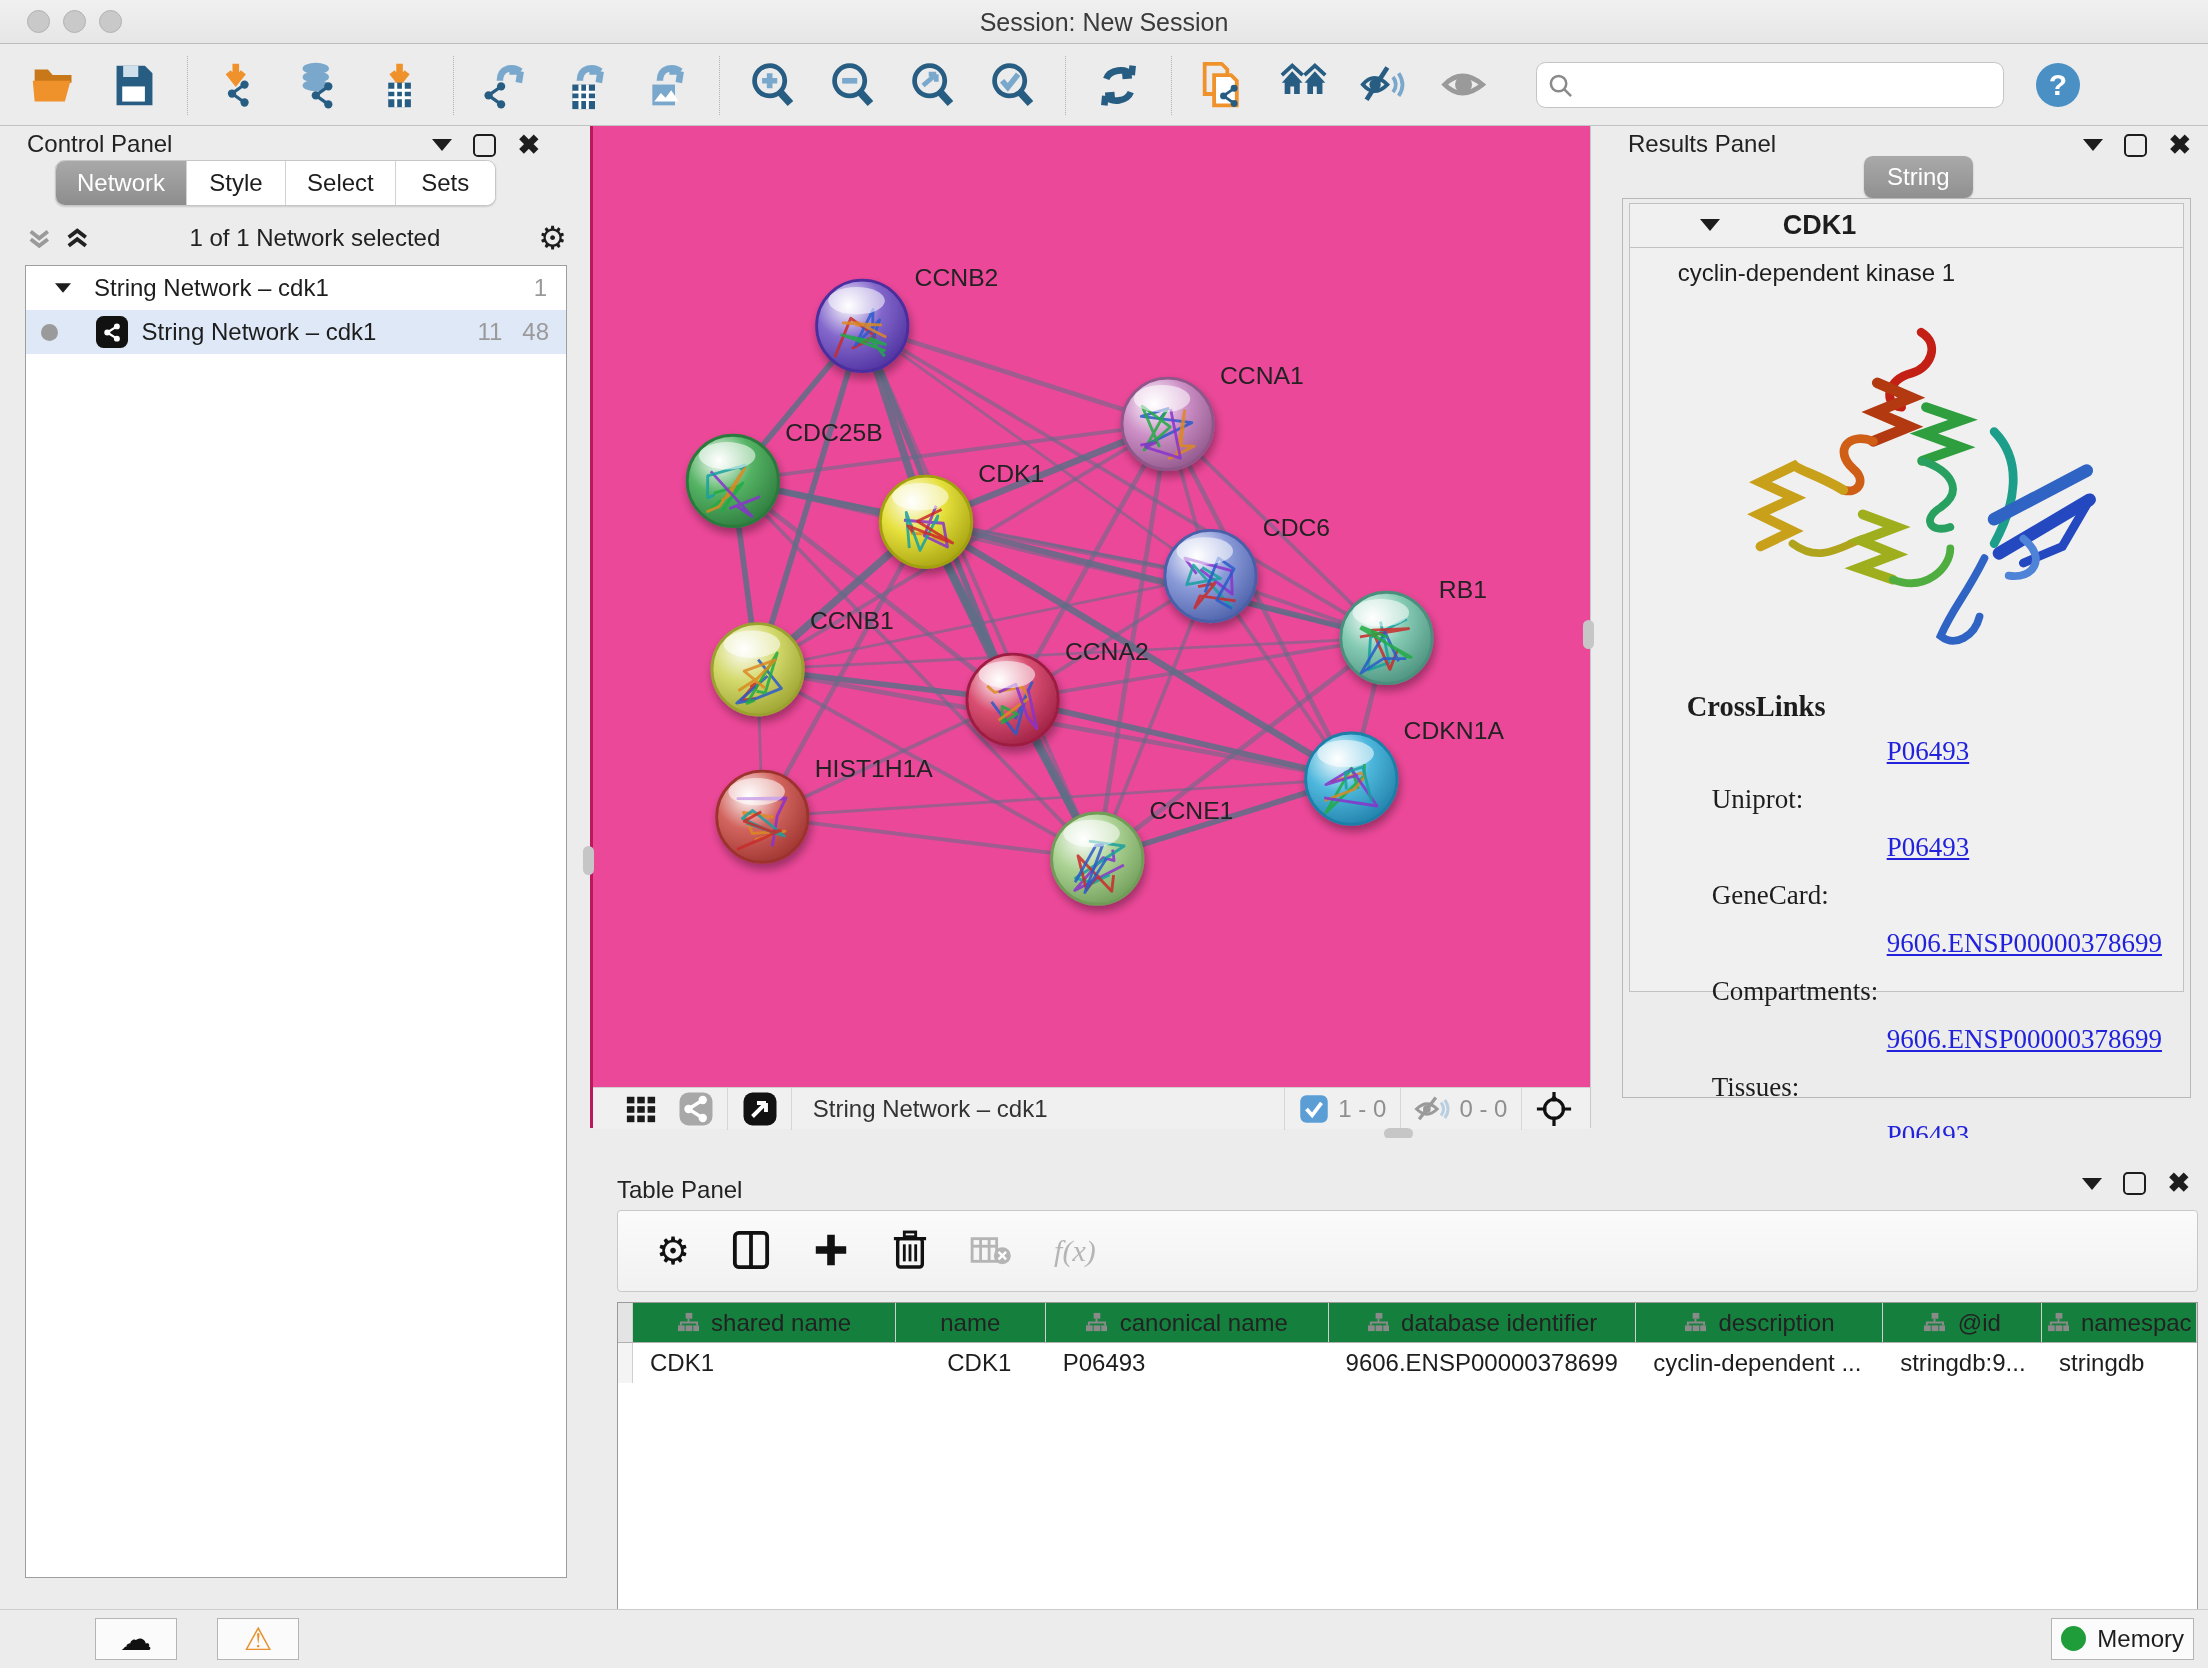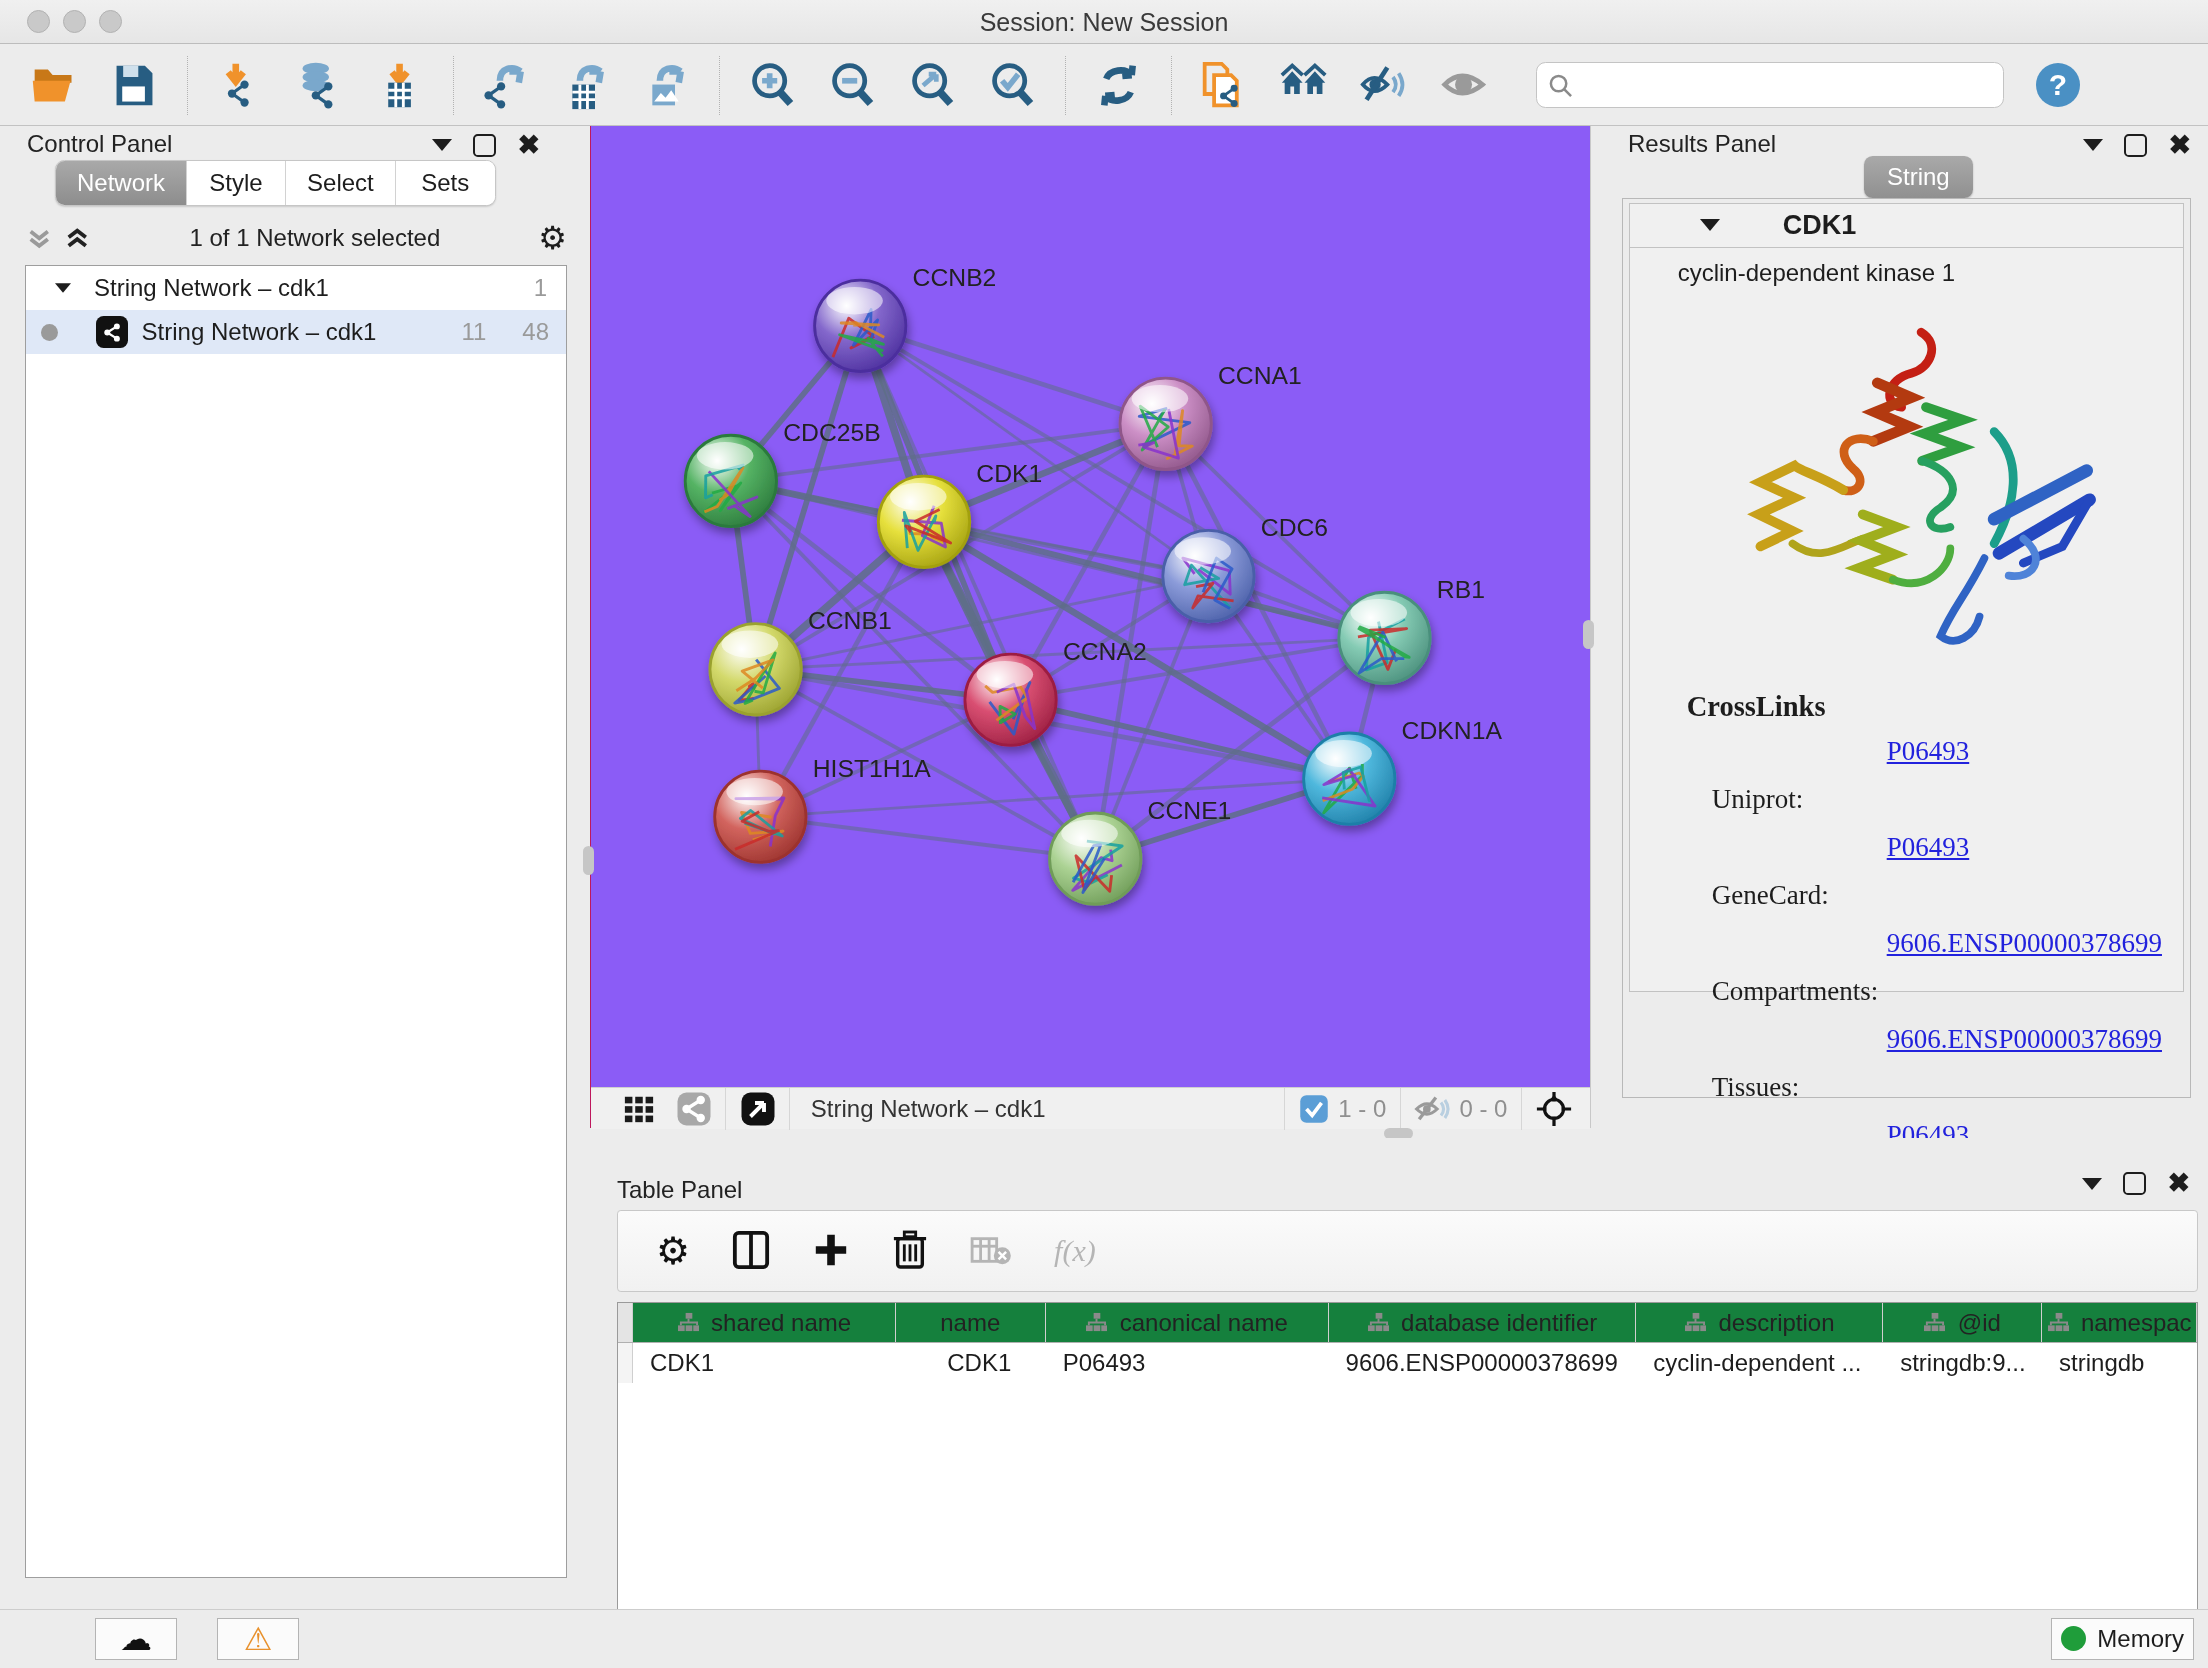--- a/index.html
+++ b/index.html
@@ -55,25 +55,25 @@
   .gear { font-size:32px; color:#1d1d1d; line-height:28.5px; }
   #cp-treebox { position:absolute; left:25px; top:139px; width:542px; height:1313px;
     background:#fff; border:1.9px solid #9e9e9e; }
   .tree-row { height:44px; display:flex; align-items:center; font-size:24px; }
   .tree-row.root { padding-left:27px; }
   .tree-row .count { margin-left:auto; margin-right:19px; color:#9a9a9a; }
   .tree-row.selected { background:#dfe8f7; }
   .dot { width:17px; height:17px; border-radius:50%; background:#9a9a9a; margin:0 13.3px 0 15px; }
   .share-badge { width:32px; height:32px; background:#111; border-radius:7.6px; margin-right:13.3px;
     display:flex; align-items:center; justify-content:center; }
-  .nums { margin-left:auto; display:flex; gap:36px; margin-right:17px; color:#9a9a9a;text-align:center; }
+  .nums { margin-left:auto; display:flex; gap:20px; margin-right:17px; color:#9a9a9a;text-align:center; }
 
   
   #network-area { position:absolute; left:590px; top:126px; width:1001px; height:1002px;
-    background:#8b5cf6; border-left:1px solid #be185d; border-right:1px solid #c8c8c8; }
+    background:#ec4899; border-left:3px solid #be185d; border-right:1px solid #c8c8c8; }
   #net-svg { position:absolute; left:0; top:0; }
   .node-label { font-size:26px; fill:#222; font-family:"Liberation Sans",sans-serif; }
   #net-bottombar { position:absolute; left:0; top:961px; width:100%; height:42px;
     background:#f0f0f0; border-top:1px solid #cfcfcf; display:flex; align-items:center; }
   .nb-sep { width:0; height:42px; border-left:1px solid #d6d6d6; margin:0 13.3px; }
   .nb-icon { display:flex; align-items:center; justify-content:center; }
   #net-name { font-size:24px; color:#333; margin-left:7.6px; flex:0 0 auto;}
   .nb-count { font-size:24px; color:#8f8f8f; margin-left:9.5px; }
   .nb-right { margin-left:auto; display:flex; align-items:center; }
 

